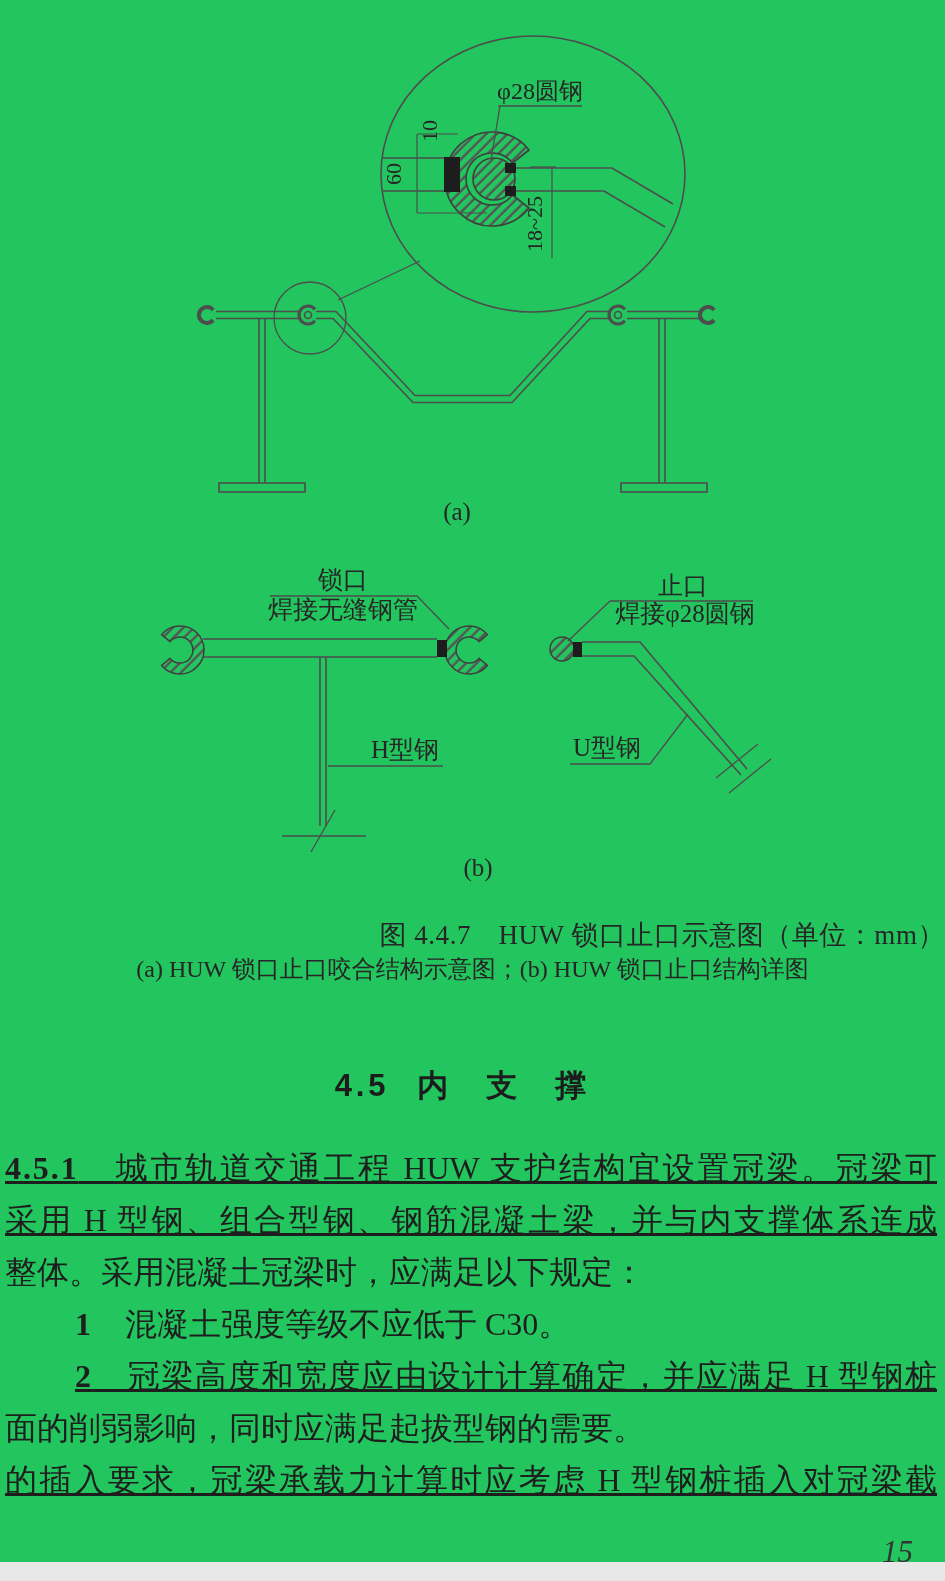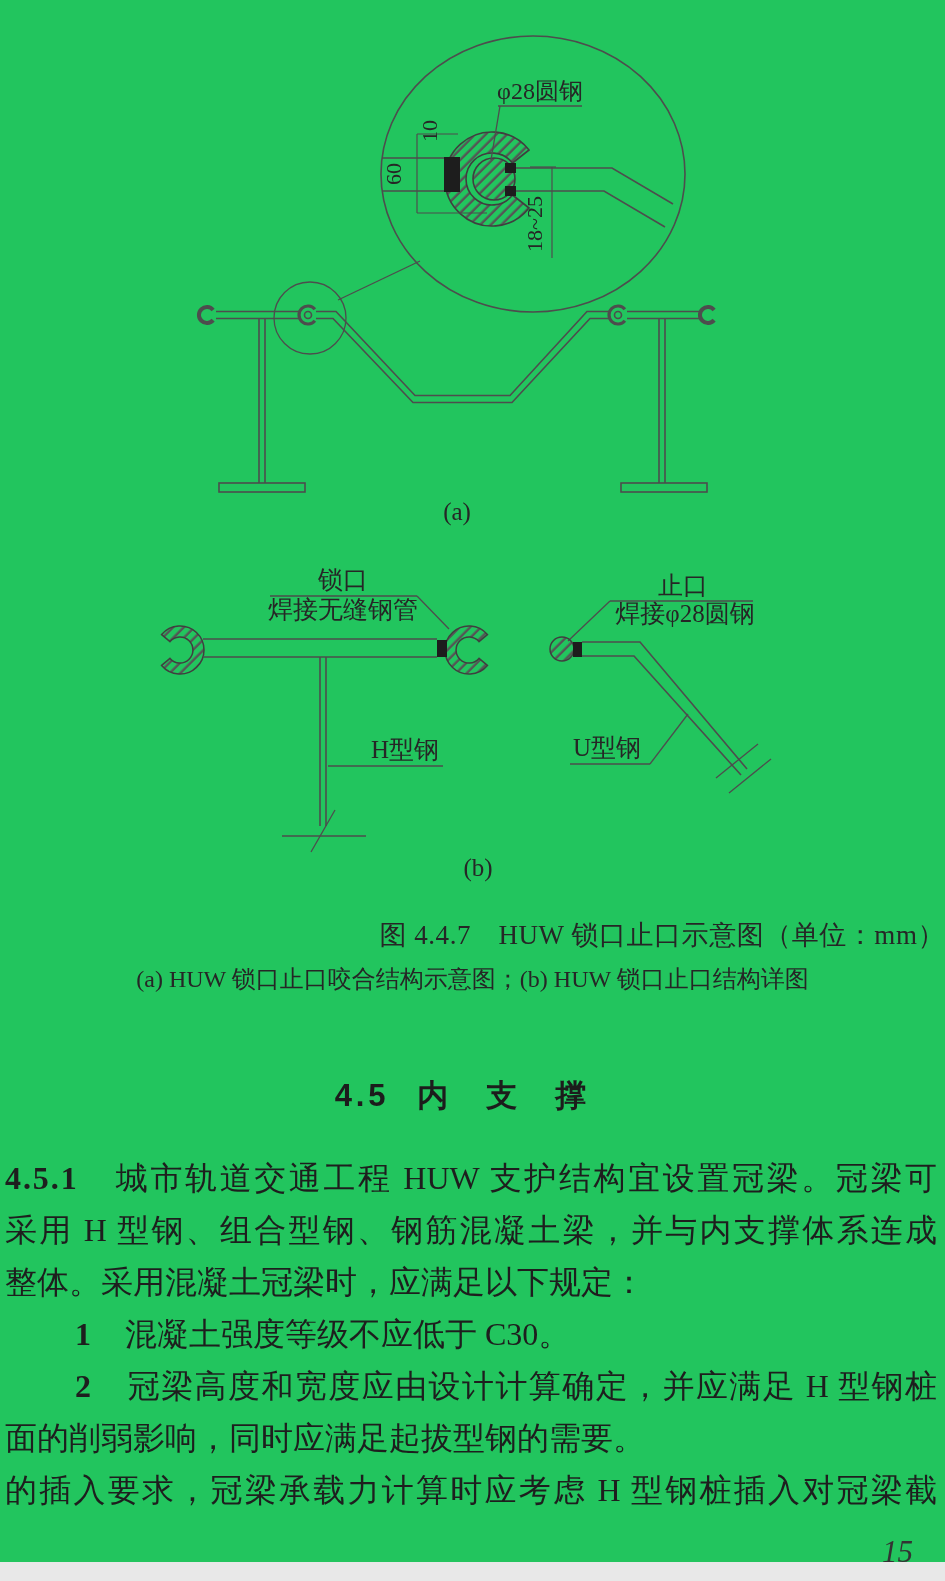--- a/index.html
+++ b/index.html
@@ -16,38 +16,38 @@
   }
   .lbl{font-size:25px;}
   .lbl-big{font-size:24px;}
   .dim{font-size:22px;}
   .fig-sub{font-size:25px;}
   .caption-main{
     margin-top:26px; text-align:right; font-size:27px; line-height:34px;
     letter-spacing:.02em;
   }
   .caption-sub{
-    margin-top:12px; text-align:center; font-size:24px; line-height:30px;
+    margin-top:2px; text-align:center; font-size:24px; line-height:30px;
   }
   .section-heading{
     margin-top:84px; text-align:center; font-weight:bold; font-size:31px;
     line-height:36px; position:relative; left:-12px;
     font-family:"Liberation Sans","DejaVu Sans",sans-serif;
     color:#1c1c1c;
   }
   .section-heading .num{letter-spacing:.12em;margin-top:22px;}
   .section-heading .ttl{letter-spacing:38px; margin-left:28px; margin-right:-38px;}
   .bodytext{
     margin-top:38px; padding:0 8px 0 5px; color:#1e1e1e;
   }
   .bl{
     font-size:32px; line-height:52px;
     text-justify:inter-ideograph;
   }
-  .j{text-align:justify; text-align-last:justify;}
+  .j{text-align:justify; text-align-last:justify;text-decoration:underline;}
   .ind{padding-left:70px;}
   .bnum{font-weight:bold; letter-spacing:.06em;}
   .pageno{
     position:absolute; top:1534px; right:32px;
     font-size:31px; font-style:italic; color:#333;
   }
 </style>
 </head>
 <body>
 

